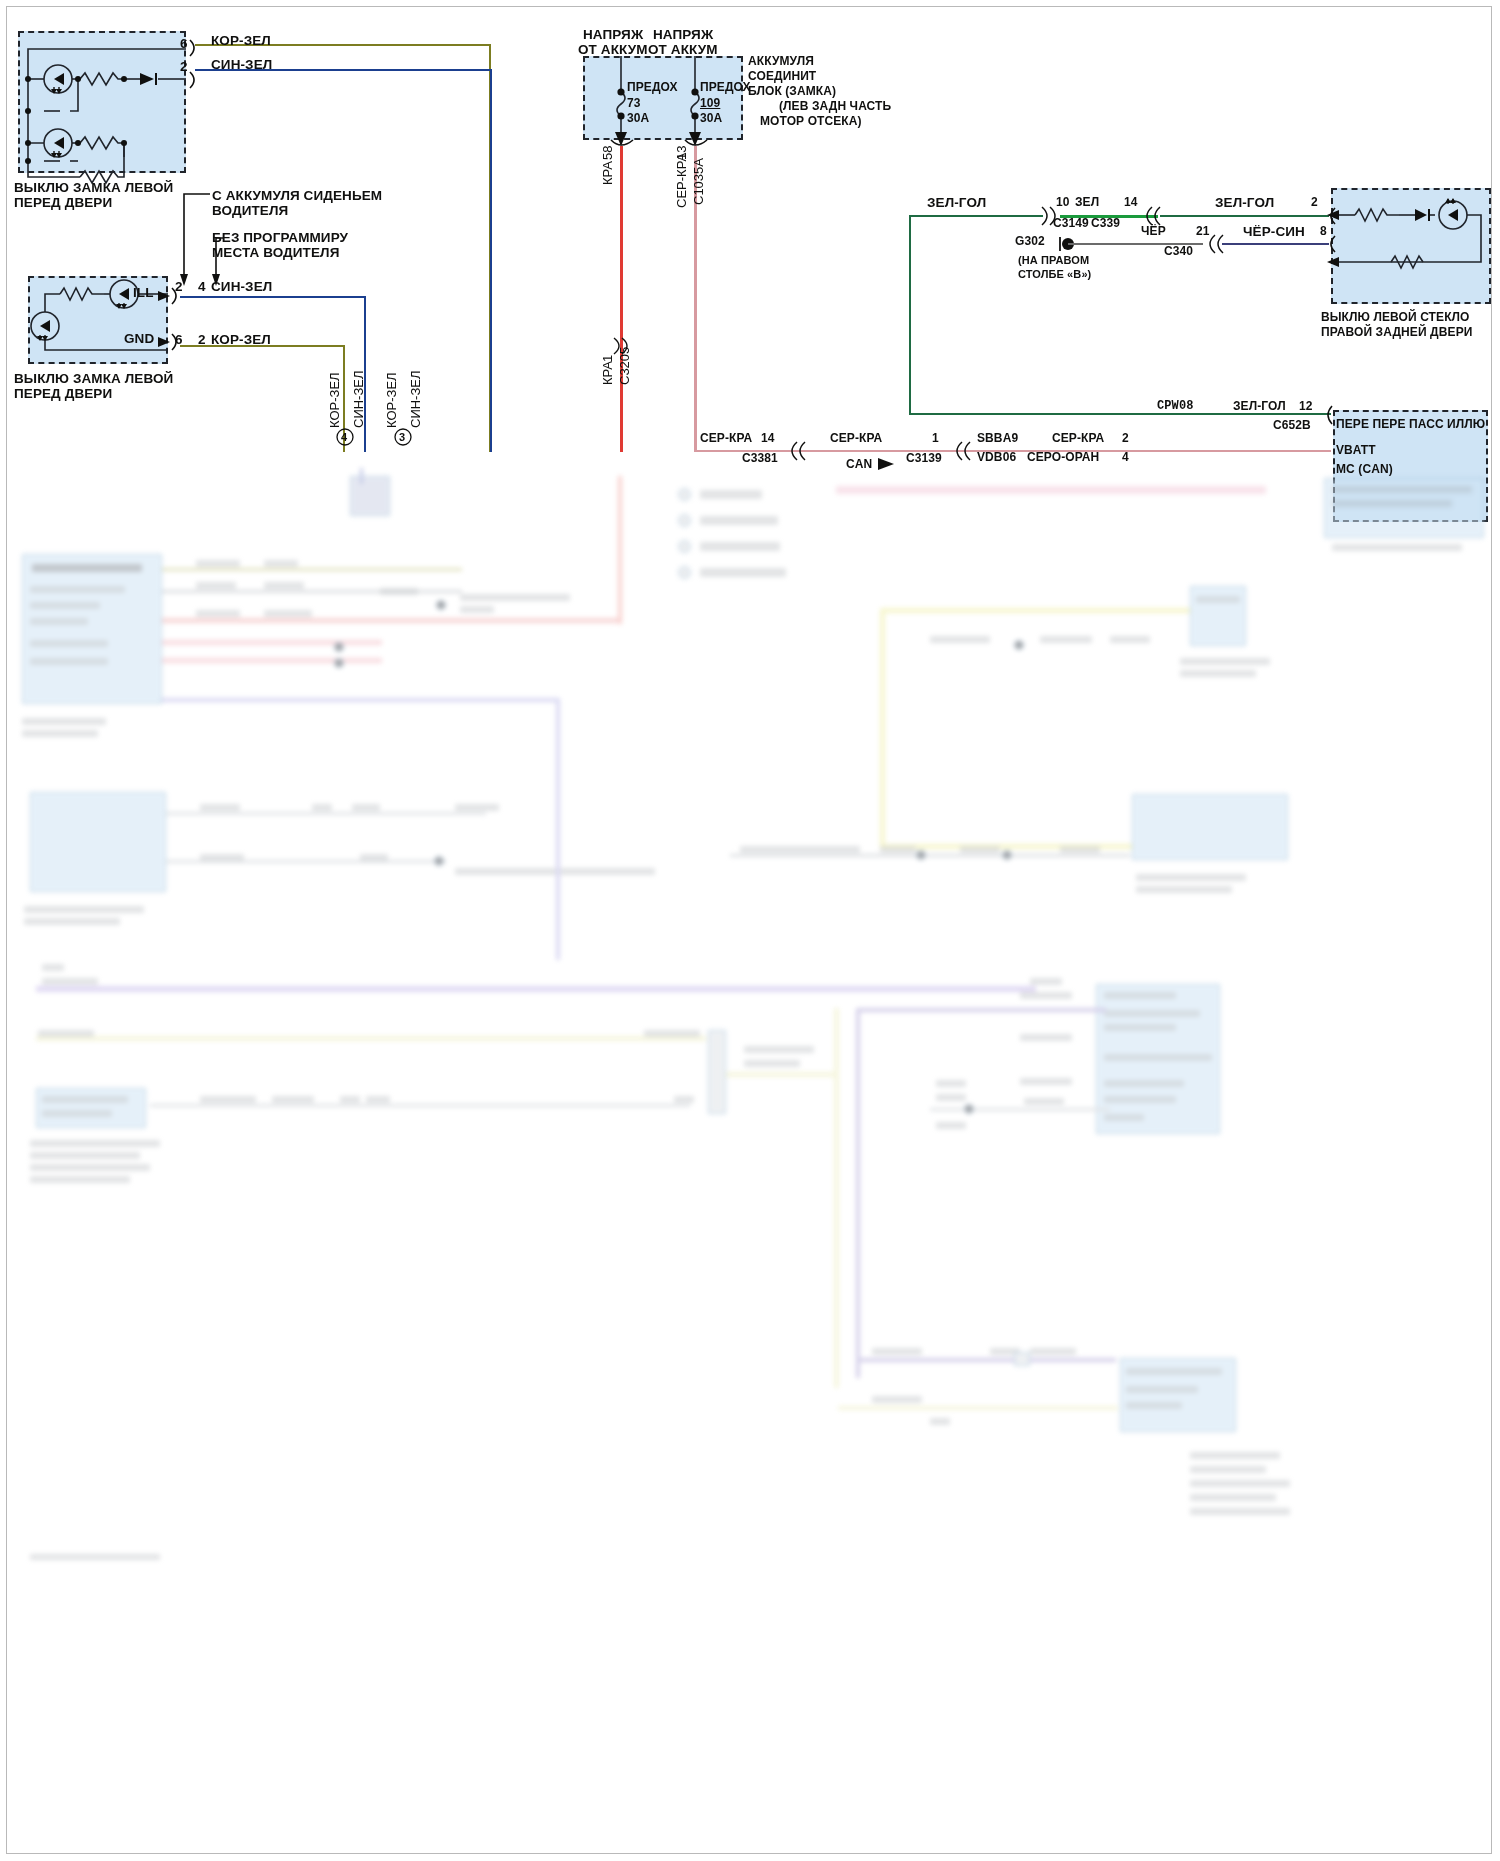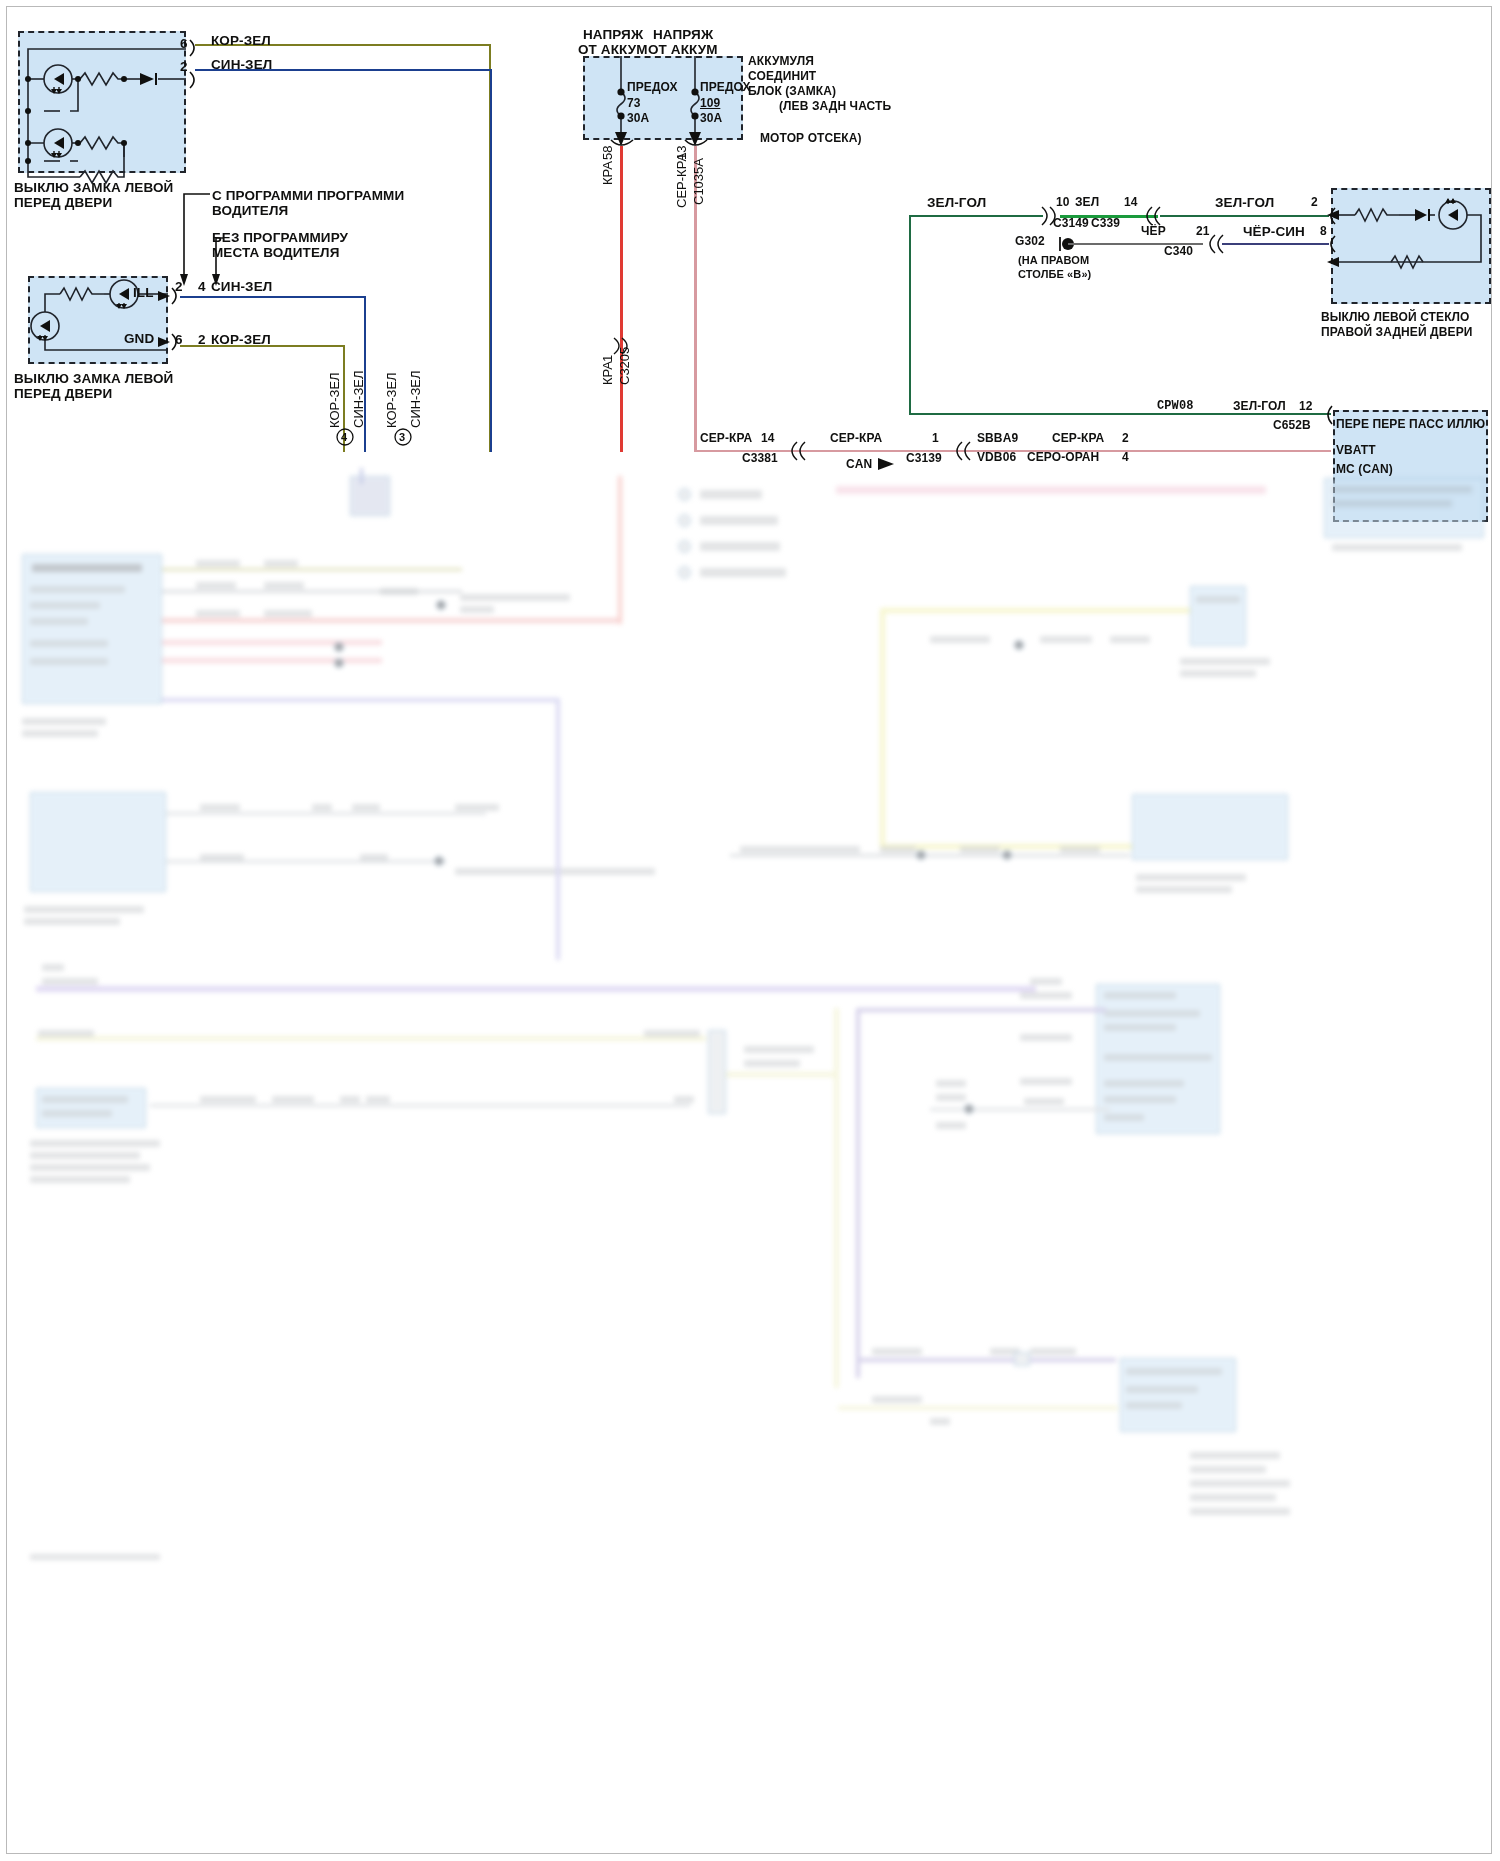--- a/index.html
+++ b/index.html
@@ -138,21 +138,21 @@
   <div class="wire v w-sin" style="left:490px;top:69px;width:2px;height:383px;"></div>
 
   <div class="lbl b" style="left:180px;top:36px;">6</div>
   <div class="lbl b" style="left:211px;top:33px;">КОР-ЗЕЛ</div>
   <div class="lbl b" style="left:180px;top:59px;">2</div>
   <div class="lbl b" style="left:211px;top:57px;">СИН-ЗЕЛ</div>
 
   <div class="lbl b" style="left:14px;top:180px;">ВЫКЛЮ ЗАМКА ЛЕВОЙ</div>
   <div class="lbl b" style="left:14px;top:195px;">ПЕРЕД ДВЕРИ</div>
 
-  <div class="lbl b" style="left:212px;top:188px;">С ПРОГРАММИ ПРОГРАММИ</div>
+  <div class="lbl b" style="left:212px;top:188px;">С АККУМУЛЯ СИДЕНЬЕМ</div>
   <div class="lbl b" style="left:212px;top:203px;">ВОДИТЕЛЯ</div>
   <div class="lbl b" style="left:212px;top:230px;">БЕЗ ПРОГРАММИРУ</div>
   <div class="lbl b" style="left:212px;top:245px;">МЕСТА ВОДИТЕЛЯ</div>
 
   <div class="svgwrap" style="left:180px;top:190px;">
     <svg width="60" height="100" viewBox="0 0 60 100">
       <g fill="none" stroke="#10100f" stroke-width="1.6">
         <path d="M30,4 L4,4 L4,86"></path>
         <path d="M44,48 L36,48 L36,86"></path>
       </g>
@@ -276,21 +276,21 @@
   <div class="lbl b sm" style="left:627px;top:112px;">30A</div>
 
   <div class="lbl b sm" style="left:700px;top:81px;">ПРЕДОХ</div>
   <div class="lbl b sm" style="left:700px;top:97px;text-decoration:underline;">109</div>
   <div class="lbl b sm" style="left:700px;top:112px;">30A</div>
 
   <div class="lbl b sm" style="left:748px;top:55px;">АККУМУЛЯ</div>
   <div class="lbl b sm" style="left:748px;top:70px;">СОЕДИНИТ</div>
   <div class="lbl b sm" style="left:748px;top:85px;">БЛОК (ЗАМКА)</div>
   <div class="lbl b sm" style="left:748px;top:100px;margin-left:31px;">(ЛЕВ ЗАДН ЧАСТЬ</div>
-  <div class="lbl b sm" style="left:748px;top:132px;padding-left:12px;">МОТОР ОТСЕКА)</div>
+  <div class="lbl b sm" style="left:748px;top:115px;padding-left:12px;">МОТОР ОТСЕКА)</div>
 
   <div class="svgwrap" style="left:607px;top:138px;">
     <svg width="30" height="18" viewBox="0 0 30 18">
         <path d="M4,2 q10,10 22,0" fill="none" stroke="#10100f" stroke-width="1.6"></path>
       </svg>
   </div>
   <div class="svgwrap" style="left:681px;top:138px;">
     <svg width="30" height="18" viewBox="0 0 30 18">
         <path d="M4,2 q10,10 22,0" fill="none" stroke="#10100f" stroke-width="1.6"></path>
       </svg>

